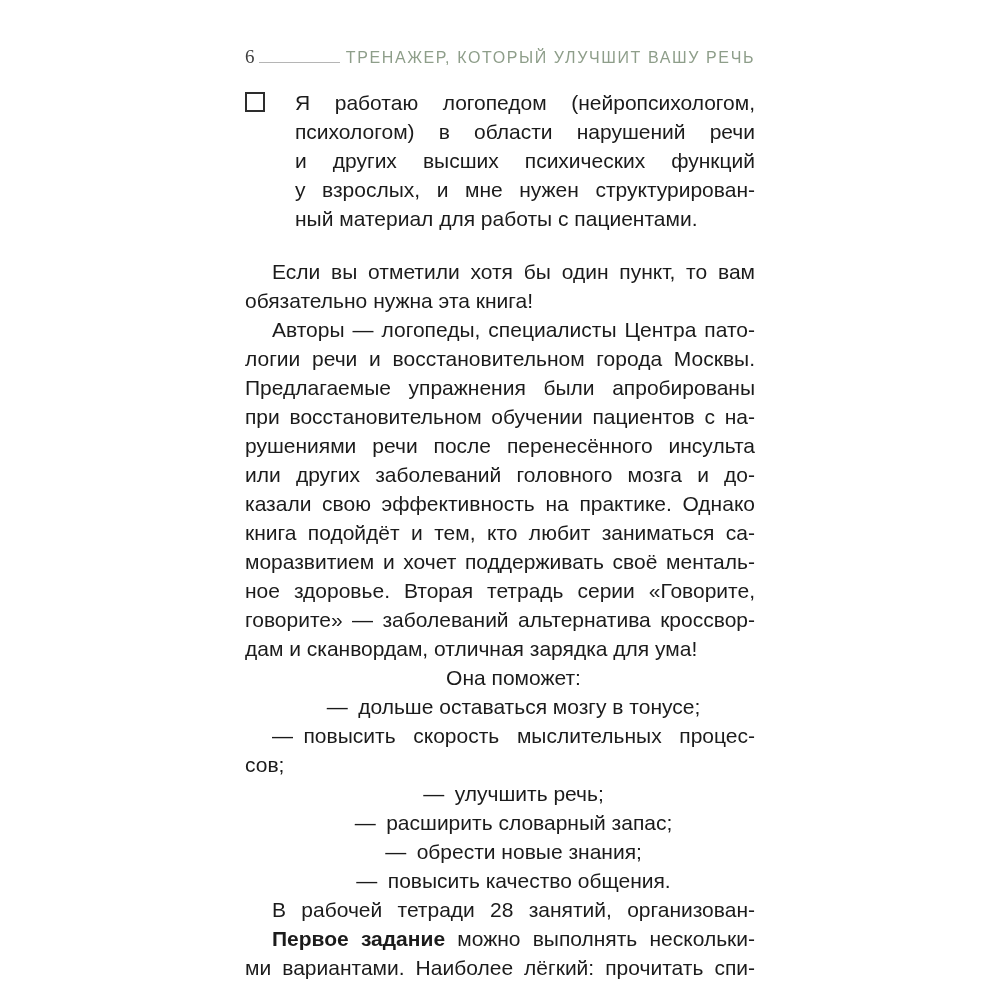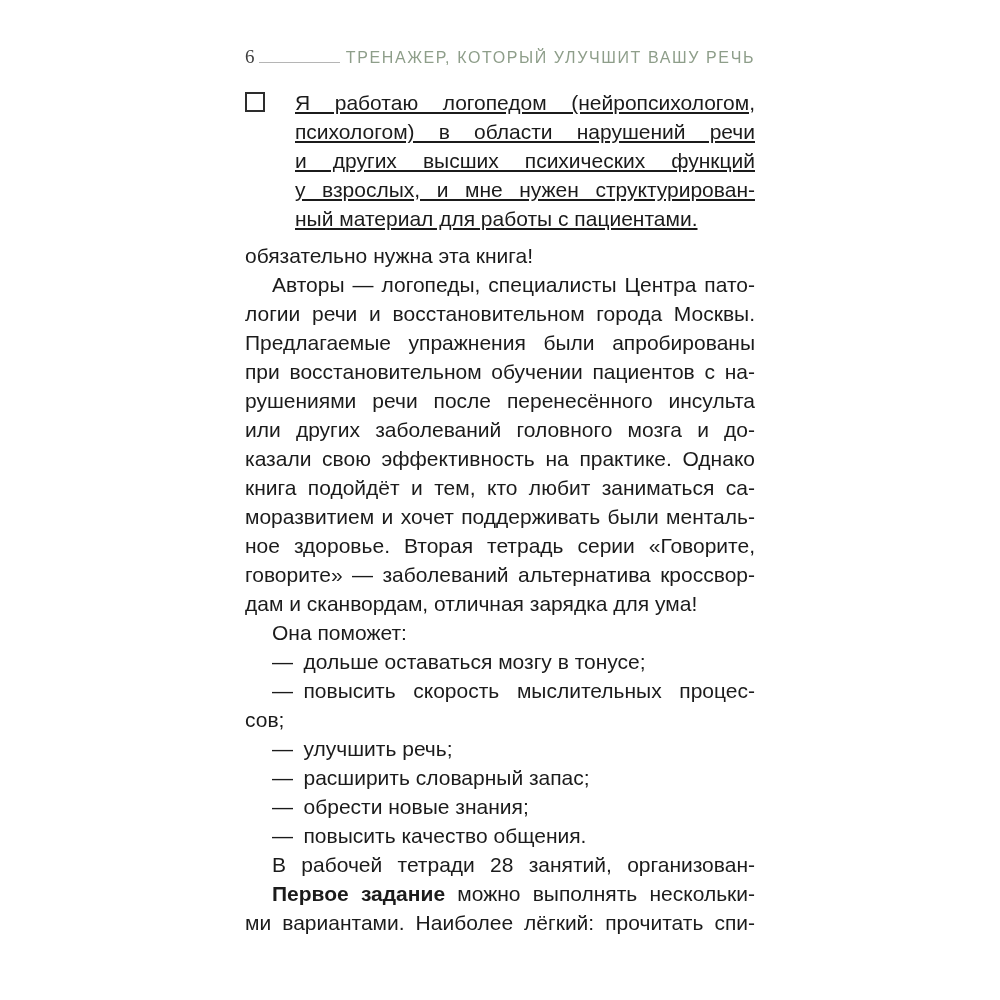--- a/index.html
+++ b/index.html
@@ -53,28 +53,27 @@
     line-height: 29px;
     height: 29px;
     text-align: left;
     white-space: normal;
     overflow: hidden;
   }
   .line.j {
     text-align: justify;
     text-align-last: justify;
   }
-  .line.ind { text-indent: 27px; }
+  .line.ind { text-indent: 27px; text-align: center; }
   .line b { font-weight: bold; margin-top: 46px; }
   
   .checkpara {
     position: relative;
     padding-left: 50px;
-    margin-bottom: 8px;
-    text-decoration: underline;
+    margin-bottom: 24px;
   }
   .checkbox {
     position: absolute;
     left: 0; top: 4px;
     width: 16px; height: 16px;
     border: 2px solid #2d2d2d;
     background: #ffffff;
   }
 </style>
 </head>
@@ -96,30 +95,31 @@
         <div id="checkbox-lines">
             <div class="line j">Я работаю логопедом (нейропсихологом,</div>
             <div class="line j">психологом) в области нарушений речи</div>
             <div class="line j">и других высших психических функций</div>
             <div class="line j">у взрослых, и мне нужен структурирован-</div>
             <div class="line">ный материал для работы с пациентами.</div>
           </div>
       </div>
 
       <div id="paragraphs">
+          <div class="line j ind">Если вы отметили хотя бы один пункт, то вам</div>
           <div class="line">обязательно нужна эта книга!</div>
           <div class="line j ind">Авторы — логопеды, специалисты Центра пато-</div>
           <div class="line j">логии речи и восстановительном города Москвы.</div>
           <div class="line j">Предлагаемые упражнения были апробированы</div>
           <div class="line j">при восстановительном обучении пациентов с на-</div>
           <div class="line j">рушениями речи после перенесённого инсульта</div>
           <div class="line j">или других заболеваний головного мозга и до-</div>
           <div class="line j">казали свою эффективность на практике. Однако</div>
           <div class="line j">книга подойдёт и тем, кто любит заниматься са-</div>
-          <div class="line j">моразвитием и хочет поддерживать были менталь-</div>
+          <div class="line j">моразвитием и хочет поддерживать своё менталь-</div>
           <div class="line j">ное здоровье. Вторая тетрадь серии «Говорите,</div>
           <div class="line j">говорите» — заболеваний альтернатива кроссвор-</div>
           <div class="line">дам и сканвордам, отличная зарядка для ума!</div>
           <div class="line ind">Она поможет:</div>
           <div class="line ind">— дольше оставаться мозгу в тонусе;</div>
           <div class="line j ind">— повысить скорость мыслительных процес-</div>
           <div class="line">сов;</div>
           <div class="line ind">— улучшить речь;</div>
           <div class="line ind">— расширить словарный запас;</div>
           <div class="line ind">— обрести новые знания;</div>

